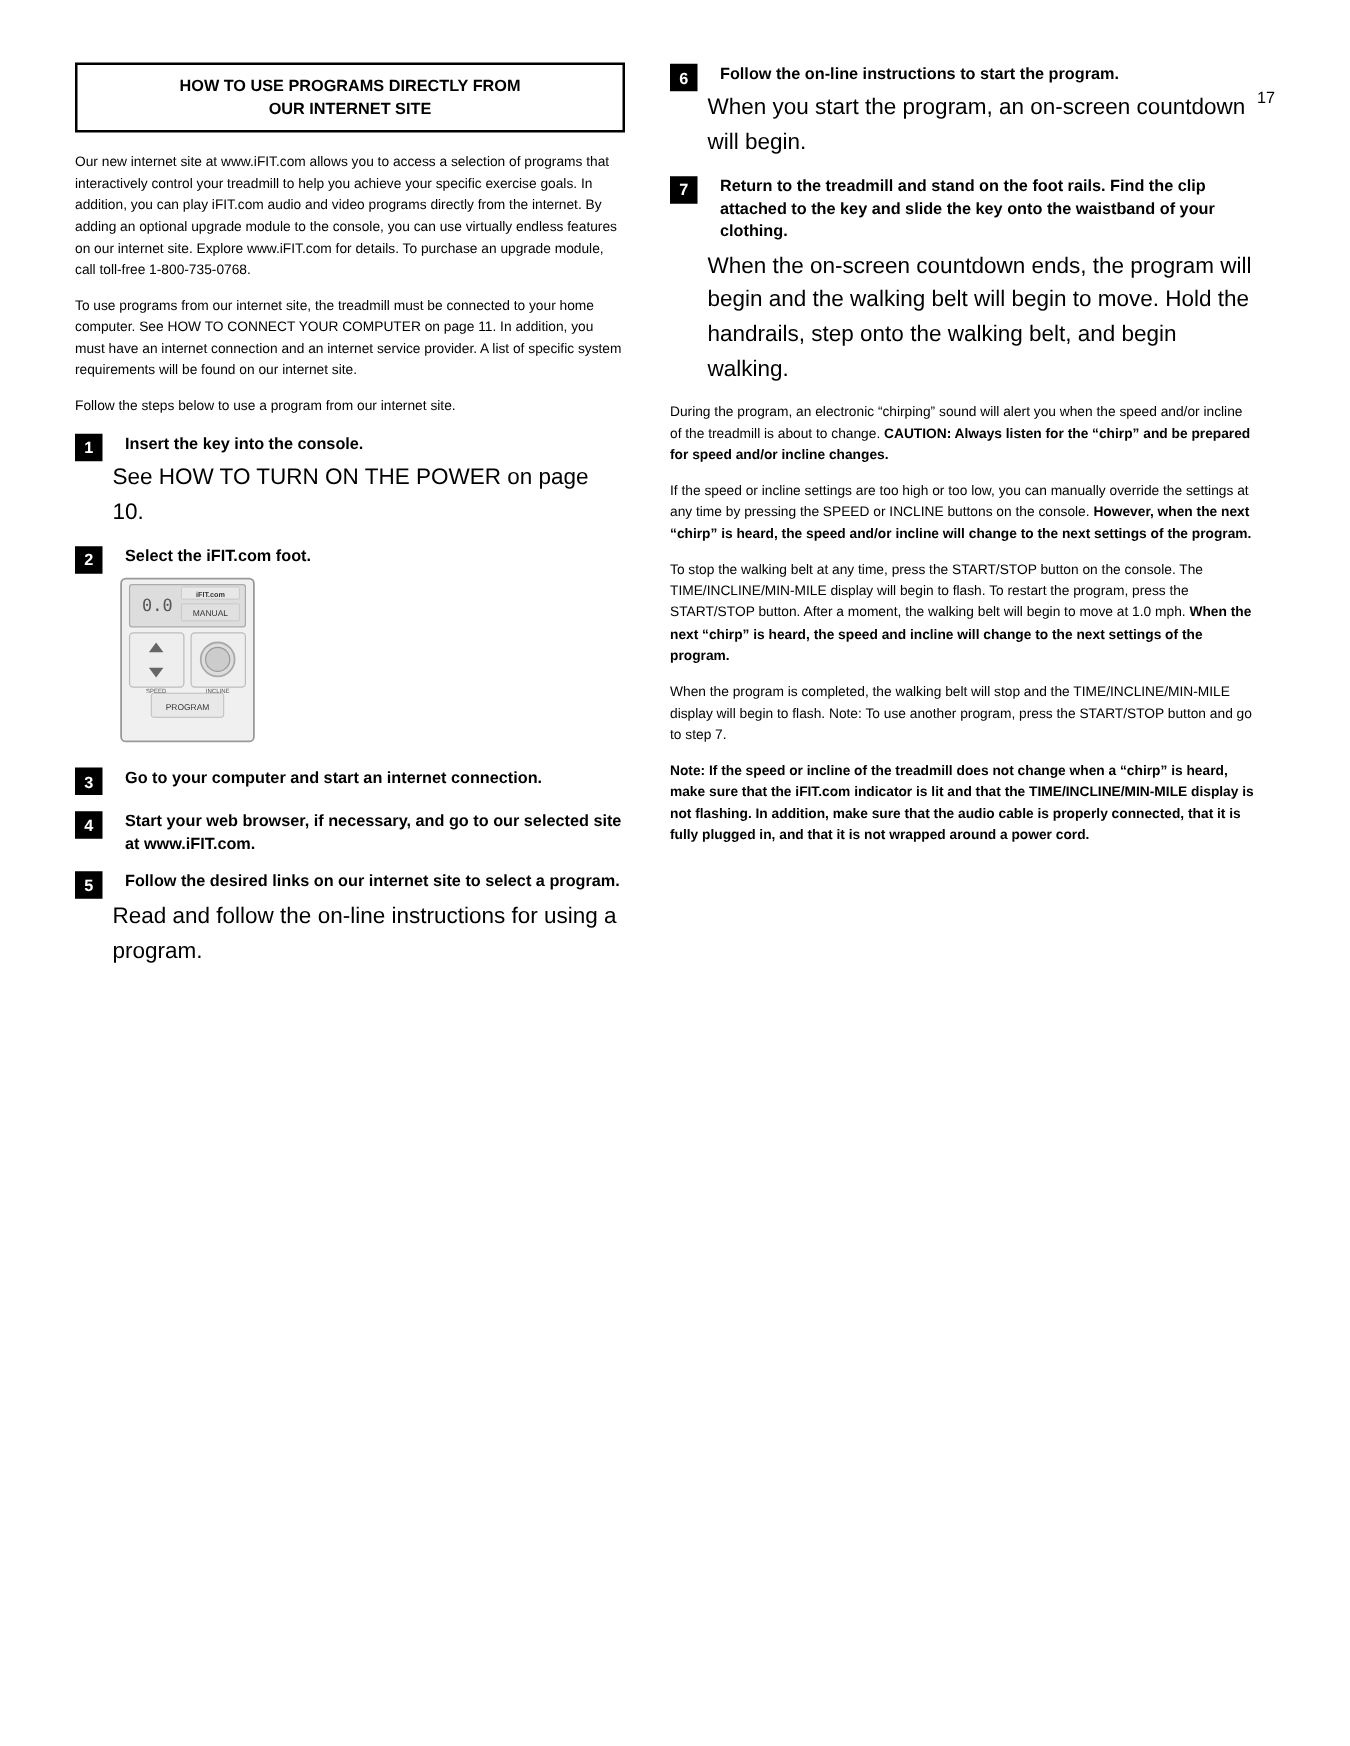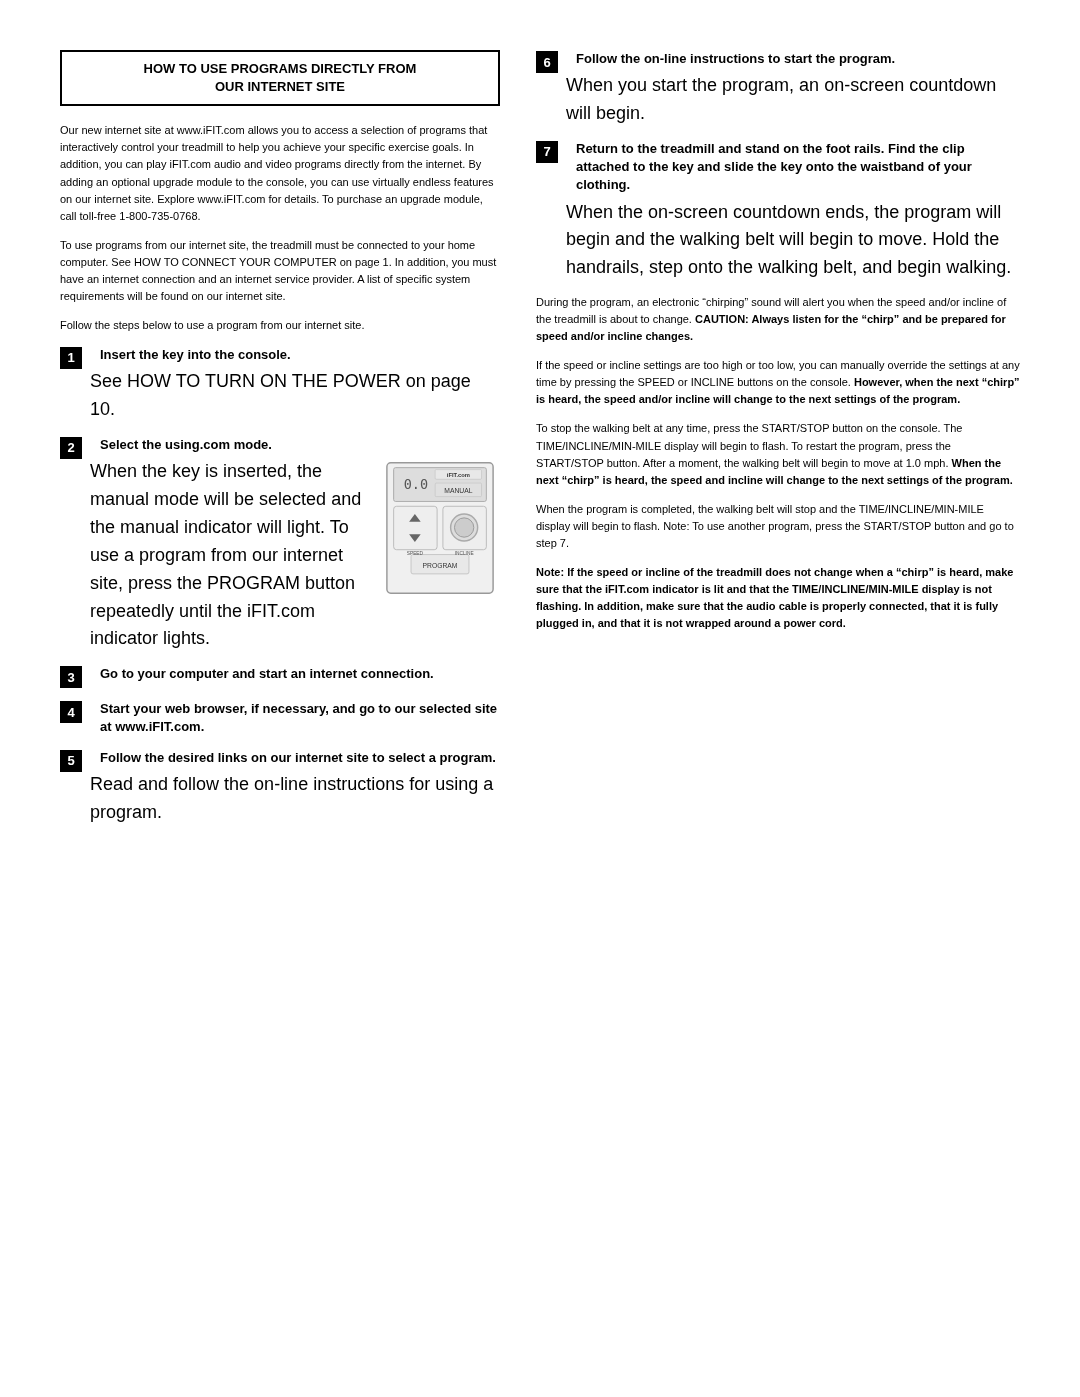--- a/index.html
+++ b/index.html
@@ -114,39 +114,36 @@
 
     <div class="left-col">
       <div class="section-header">
         <div class="section-header-title">
           <span>HOW TO USE PROGRAMS DIRECTLY FROM</span><br>
           <span>OUR INTERNET SITE</span>
         </div>
       </div>
 
       <p>Our new internet site at www.iFIT.com allows you to access a selection of programs that interactively control your treadmill to help you achieve your specific exercise goals. In addition, you can play iFIT.com audio and video programs directly from the internet. By adding an optional upgrade module to the console, you can use virtually endless features on our internet site. Explore www.iFIT.com for details. To purchase an upgrade module, call toll-free 1-800-735-0768.</p>
-      <p>To use programs from our internet site, the treadmill must be connected to your home computer. See HOW TO CONNECT YOUR COMPUTER on page 1. In addition, you must have an internet connection and an internet service provider. A list of specific system requirements will be found on our internet site.</p>
+      <p>To use programs from our internet site, the treadmill must be connected to your home computer. See HOW TO CONNECT YOUR COMPUTER on page 11. In addition, you must have an internet connection and an internet service provider. A list of specific system requirements will be found on our internet site.</p>
       <p>Follow the steps below to use a program from our internet site.</p>
 
       <div class="step">
         <div class="step-number">1</div>
         <div class="step-content">
           <div class="step-title">Insert the key into the console.</div>
           <div class="step-body">See HOW TO TURN ON THE POWER on page 10.</div>
         </div>
       </div>
 
       <div class="step">
         <div class="step-number">2</div>
         <div class="step-content">
-          <div class="step-title">Select the using.com mode.</div>
+          <div class="step-title">Select the iFIT.com foot.</div>
           <div class="step-with-image">
-            <div class="step-text-part">
-              <div class="step-body">When the key is inserted, the manual mode will be selected and the manual indicator will light. To use a program from our internet site, press the PROGRAM button repeatedly until the iFIT.com indicator lights.</div>
-            </div>
             <div class="console-image">
               
               <svg class="console-svg" viewBox="0 0 120 145" xmlns="http://www.w3.org/2000/svg">
 
                 <rect x="5" y="5" width="110" height="135" rx="4" ry="4" fill="#f0f0f0" stroke="#999" stroke-width="1.5"></rect>
 
                 <rect x="12" y="10" width="96" height="35" rx="2" fill="#ddd" stroke="#aaa" stroke-width="1"></rect>
 
                 <rect x="55" y="12" width="48" height="10" rx="1" fill="#e8e8e8" stroke="#bbb" stroke-width="0.5"></rect>
                 <text x="79" y="20" text-anchor="middle" font-size="6" font-weight="bold" fill="#333">iFIT.com</text>
@@ -232,13 +229,16 @@
 
       <p>When the program is completed, the walking belt will stop and the TIME/INCLINE/MIN-MILE display will begin to flash. Note: To use another program, press the START/STOP button and go to step 7.</p>
 
       <p>
         <strong>Note: If the speed or incline of the treadmill does not change when a “chirp” is heard, make sure that the iFIT.com indicator is lit and that the TIME/INCLINE/MIN-MILE display is not flashing. In addition, make sure that the audio cable is properly connected, that it is fully plugged in, and that it is not wrapped around a power cord.</strong>
       </p>
 
     </div>
   </div>
 
+  <div class="page-number-row">
+    <span>17</span>
+  </div>
 </div>
 
 </body></html>

